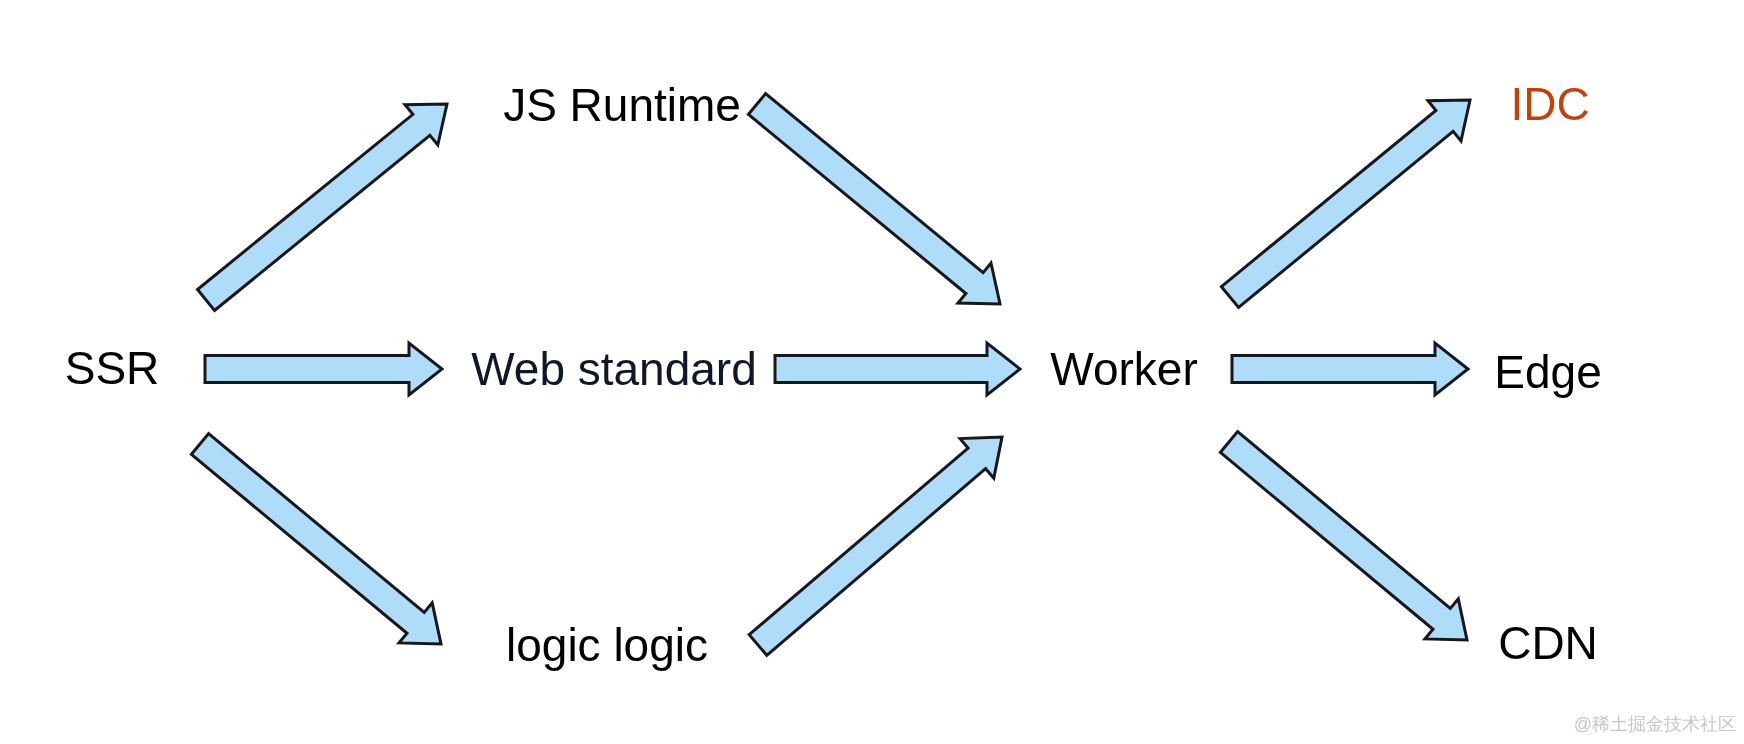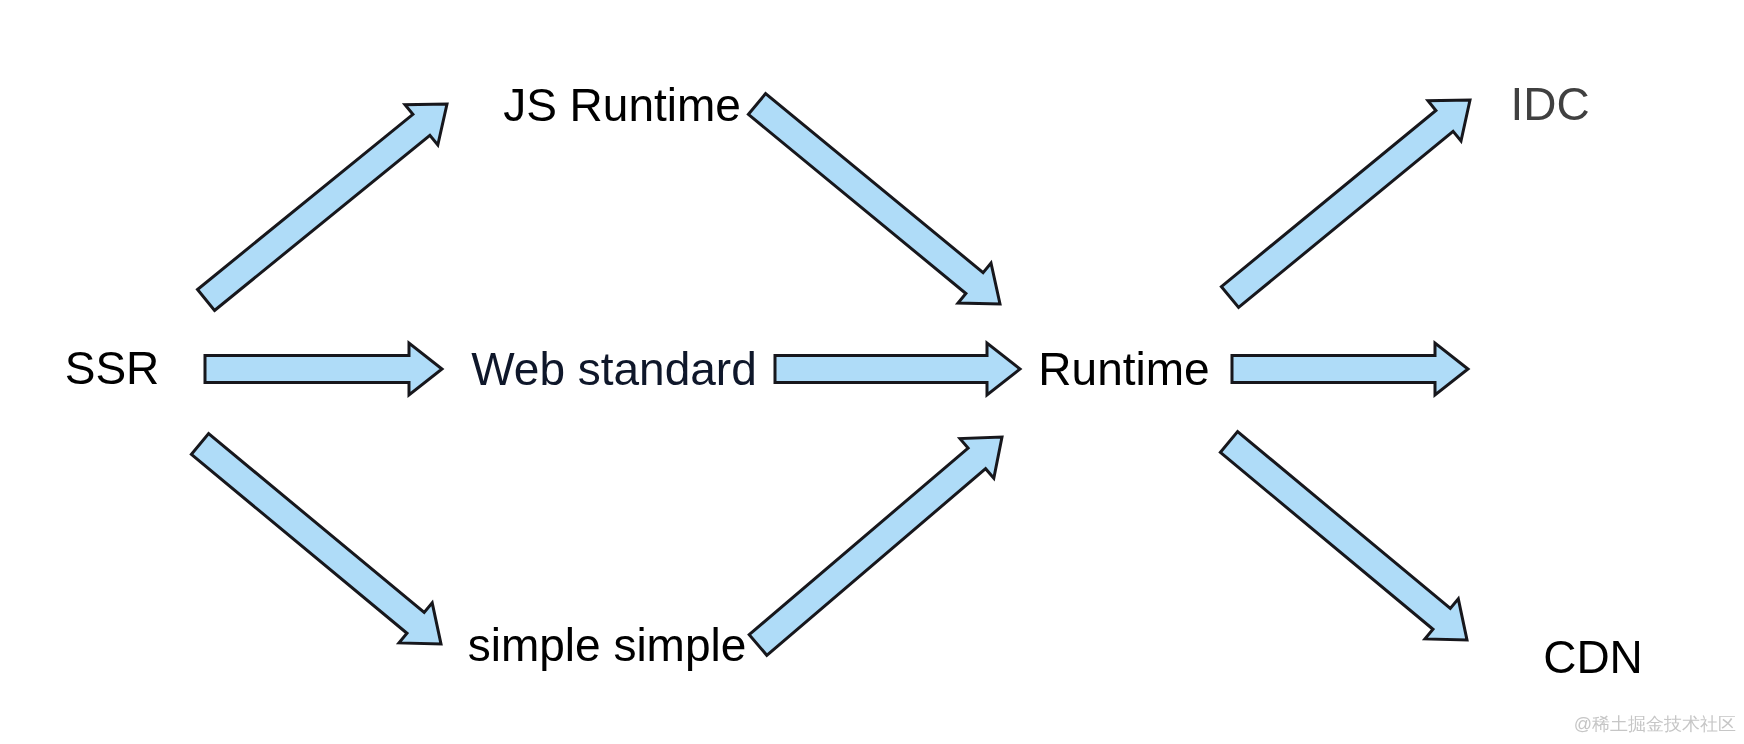--- a/index.html
+++ b/index.html
@@ -33,21 +33,21 @@
     letter-spacing: 0px;
   }
   
   .pos-ssr          { left: 112px;  top: 368px; }
   .pos-js-runtime   { left: 609px;  top: 105px; }
   .pos-web-standard { left: 614px;  top: 369px; }
   .pos-simple-logic { left: 607px;  top: 645px; }
   .pos-worker       { left: 1124px; top: 369px; }
   .pos-idc          { left: 1550px; top: 104px; }
   .pos-edge         { left: 1548px; top: 372px; }
-  .pos-cdn          { left: 1548px; top: 657px; margin-left: 45px; }
+  .pos-cdn          { left: 1548px; top: 643px; }
   .watermark {
     position: absolute;
     right: 8px;
     bottom: 8px;
     font-size: 18px;
     line-height: 1.2;
     white-space: nowrap;
     text-align: center;
   }
 </style>
@@ -67,24 +67,25 @@
       <polygon points="1232,382.5 1435,382.5 1435,395 1468,369 1435,343 1435,355.5 1232,355.5" fill="#AFDCF8" stroke="#17171c" stroke-width="3" stroke-linejoin="miter"></polygon>
       <polygon points="1220.4,452.4 1433,629.3 1425,638.9 1467,640 1458.3,598.9 1450.3,608.5 1237.6,431.6" fill="#AFDCF8" stroke="#17171c" stroke-width="3" stroke-linejoin="miter"></polygon>
     </svg>
 
   <div class="node-label pos-ssr" style="color: #000000;">SSR</div>
 
   <div class="node-label pos-js-runtime" style="color: rgb(0, 0, 0); margin-left: 13px;">JS Runtime</div>
 
   <div class="node-label pos-web-standard" style="color: #0f172a;">Web standard</div>
 
-  <div class="node-label pos-simple-logic" style="color: rgb(0, 0, 0);">simple simple</div>
+  <div class="node-label pos-simple-logic" style="color: rgb(0, 0, 0);">logic logic</div>
 
-  <div class="node-label pos-worker" style="color: rgb(0, 0, 0);">Runtime</div>
+  <div class="node-label pos-worker" style="color: rgb(0, 0, 0);">Worker</div>
 
-  <div class="node-label pos-idc" style="color: #404040;">IDC</div>
+  <div class="node-label pos-idc" style="color: #c2410c;">IDC</div>
 
+  <div class="node-label pos-edge" style="color: rgb(0, 0, 0);">Edge</div>
 
   <div class="node-label pos-cdn" style="color: rgb(0, 0, 0);">CDN</div>
 
   <div class="watermark" style="color: rgb(198, 198, 198);">@稀土掘金技术社区</div>
 
 </div>
 
 </body></html>

